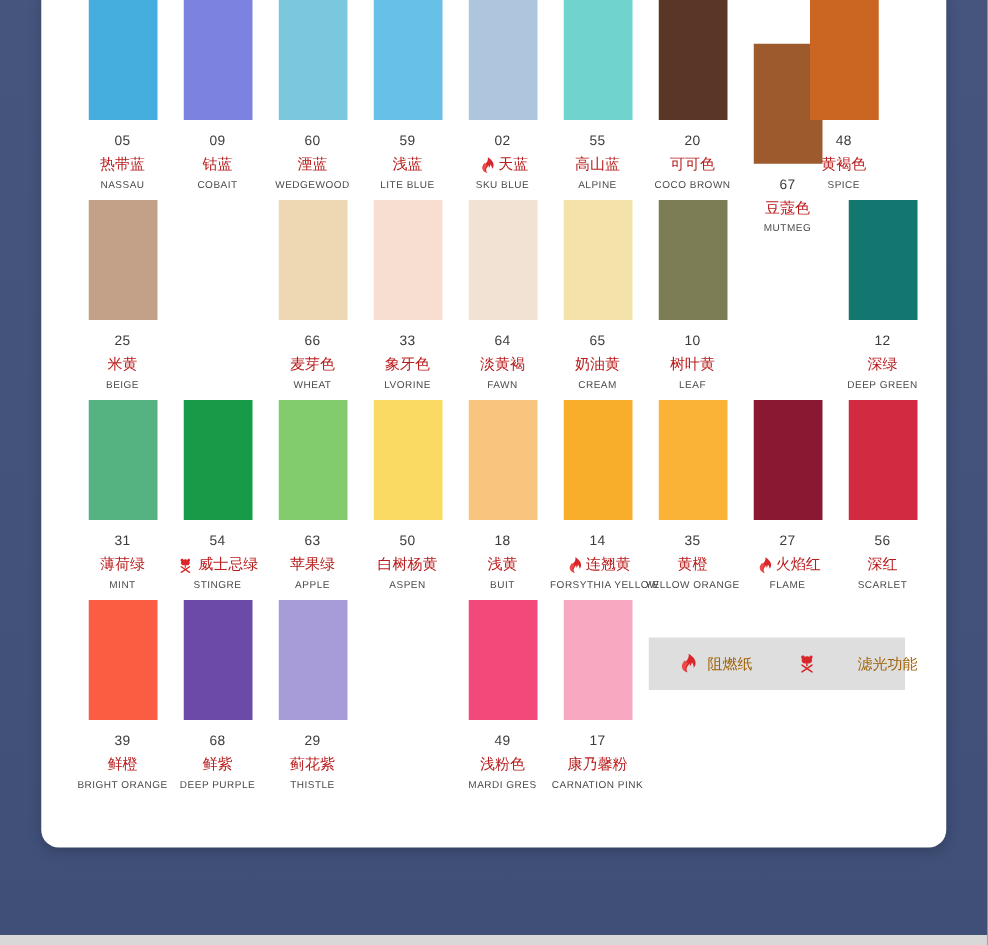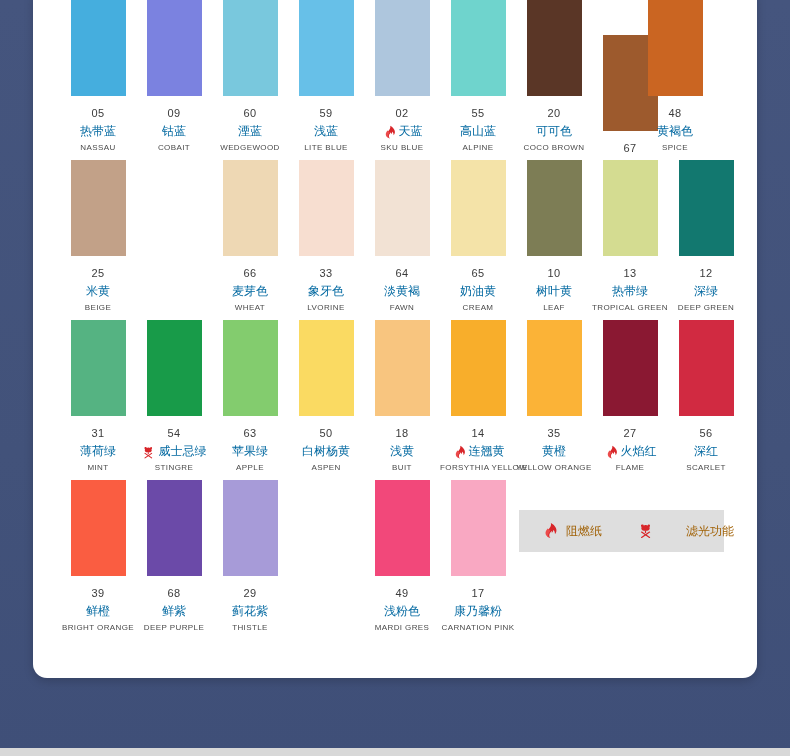--- a/index.html
+++ b/index.html
@@ -53,21 +53,21 @@
     font-size:11px;
     color:#3b3b3b;
     line-height:13px;
     letter-spacing:.3px;
   }
   .cn-line{
     margin-top:3px;
     height:16px;
     line-height:16px;
     font-size:12px;
-    color:#0369a1;
+    color:#b91c1c;
     white-space:nowrap;
     display:flex;
     align-items:center;
     justify-content:center;
     gap:2px;
   }
   .cn{
     font-family:"DejaVu Sans","Liberation Sans",sans-serif;
     font-size:12px;
   }
@@ -245,28 +245,20 @@
           </div>
           <div class="en">CREAM</div>
         </div>
         <div class="cell" style="left: 483px;">
           <div class="swatch" style="background: rgb(125, 125, 85);"></div>
           <div class="code">10</div>
           <div class="cn-line">
             <span class="cn">树叶黄</span>
           </div>
           <div class="en">LEAF</div>
-        </div>
-        <div class="cell" style="left: 559px;">
-          <div class="swatch" style="background: rgb(212, 220, 145);"></div>
-          <div class="code">13</div>
-          <div class="cn-line">
-            <span class="cn">热带绿</span>
-          </div>
-          <div class="en">TROPICAL GREEN</div>
         </div>
         <div class="cell" style="left: 635px;">
           <div class="swatch" style="background: rgb(18, 120, 111);"></div>
           <div class="code">12</div>
           <div class="cn-line">
             <span class="cn">深绿</span>
           </div>
           <div class="en">DEEP GREEN</div>
         </div>
       </div>

